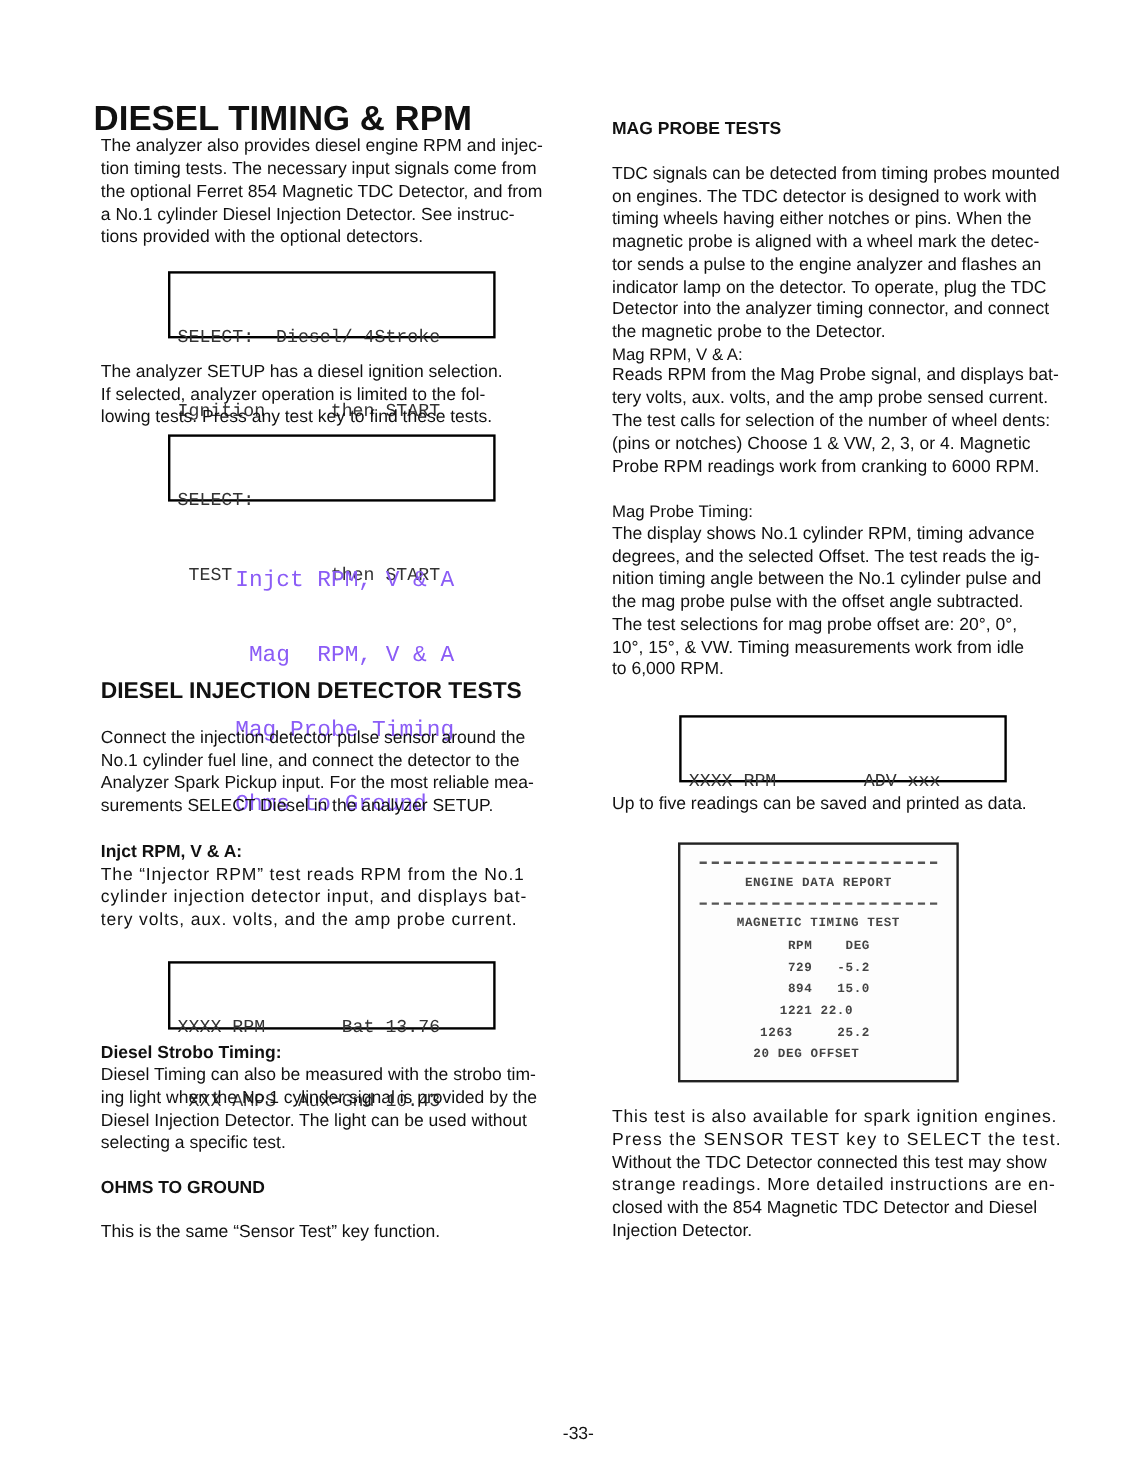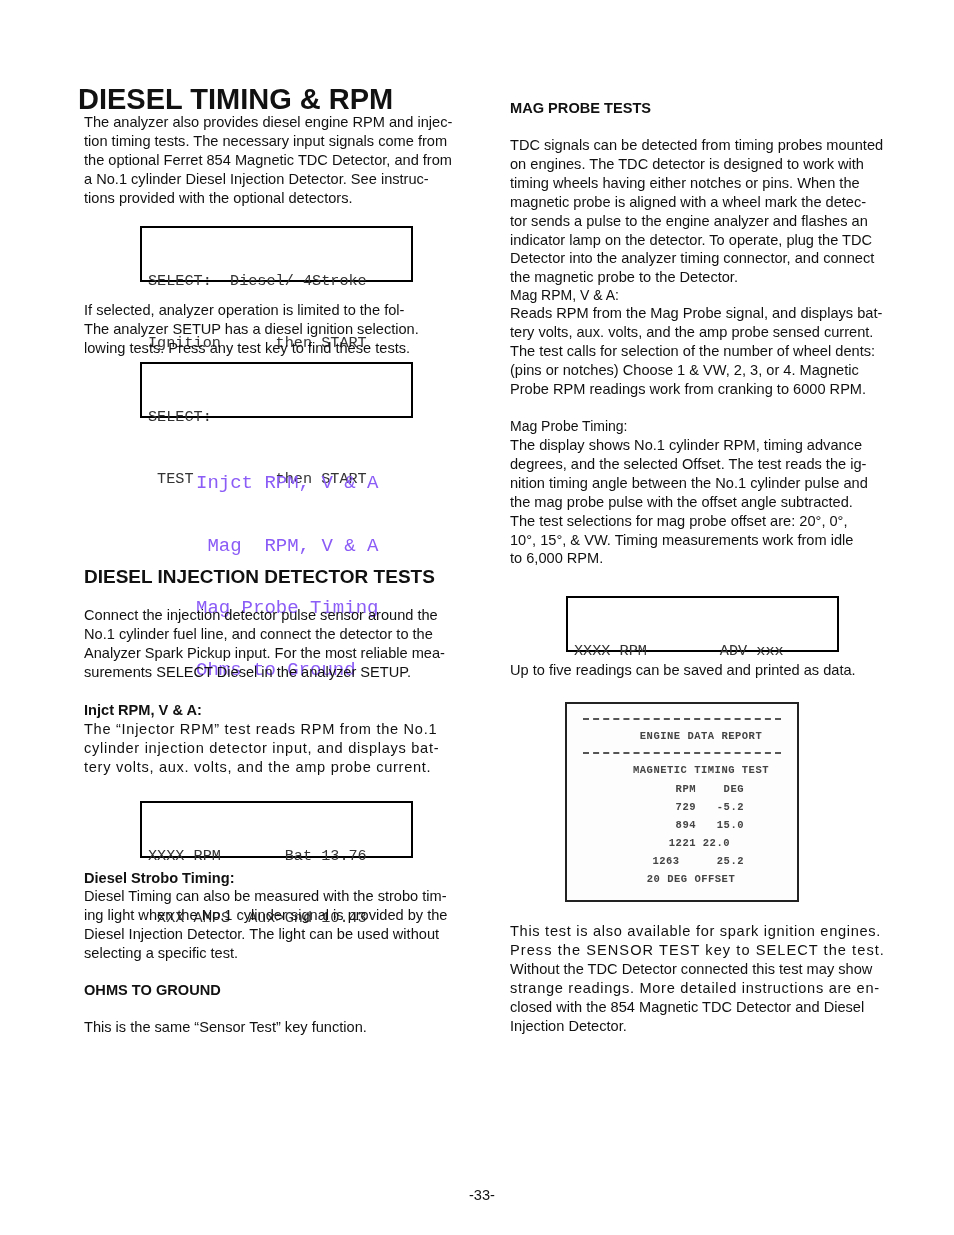--- a/index.html
+++ b/index.html
@@ -12,21 +12,21 @@
     .h3 { font-family: "Liberation Sans", sans-serif; font-weight: bold; font-size: 14.6px; margin: 0; line-height: 19px; }
     .h3-plain { font-family: "Liberation Sans", sans-serif; font-size: 14px; margin: 0; line-height: 19px; }
 
     .lcd { position: absolute; border: 2.5px solid #000; box-sizing: border-box; font-family: "Liberation Mono", monospace; font-size: 15.2px; line-height: 20.5px; color: #333; padding: 2px 0 0 6px; white-space: pre; }
     .menu-list { position: absolute; font-family: "Liberation Mono", monospace; font-size: 19px; line-height: 20.7px; color: #8b5cf6; white-space: pre; }
 
     .abs { position: absolute; }
 
     .printout { position: absolute; left: 565px; top: 702px; width: 234px; height: 200px; border: 2px solid #222; box-sizing: border-box; background: #fdfdfd; }
     .printout .dash { position: absolute; left: 16px; width: 198px; border-top: 2px dashed #555; }
-    .printout .pt { position: absolute; font-family: "Liberation Mono", monospace; font-size: 10.5px; color: #444; letter-spacing: 0.5px; white-space: pre; font-weight: bold; padding-left: 19px; }
+    .printout .pt { position: absolute; font-family: "Liberation Mono", monospace; font-size: 10.5px; color: #444; letter-spacing: 0.5px; white-space: pre; font-weight: bold; }
 
     .page-number { position: absolute; left: 469px; top: 1187px; font-family: "Liberation Sans", sans-serif; font-size: 14.6px; }
   </style>
 </head>
 <body>
 
 <h1 class="page-title">DIESEL  TIMING &amp; RPM</h1>
 
 <div class="abs" style="left:84px; top:113px; width:390px;">
   <div class="para">The analyzer also provides diesel engine RPM and injec-</div>
@@ -35,22 +35,22 @@
   <div class="para">a No.1 cylinder Diesel Injection Detector.  See instruc-</div>
   <div class="para">tions provided with the optional detectors.</div>
 </div>
 
 <div class="lcd" style="left:140px; top:226px; width:273px; height:56px;">
   <div>SELECT:  Diesel/ 4Stroke</div>
   <div>Ignition      then START</div>
 </div>
 
 <div class="abs" style="left:84px; top:301px; width:390px;">
+  <div class="para">The analyzer SETUP has a diesel ignition selection.</div>
   <div class="para">If selected, analyzer operation is limited to the fol-</div>
-  <div class="para">The analyzer SETUP has a diesel ignition selection.</div>
   <div class="para">lowing tests.  Press any test key to find these tests.</div>
 </div>
 
 <div class="lcd" style="left:140px; top:362px; width:273px; height:56px;">
   <div>SELECT:</div>
   <div> TEST         then START</div>
 </div>
 
 <div class="menu-list" style="left:196px; top:432px;">
   <div>Injct RPM, V &amp; A</div>

